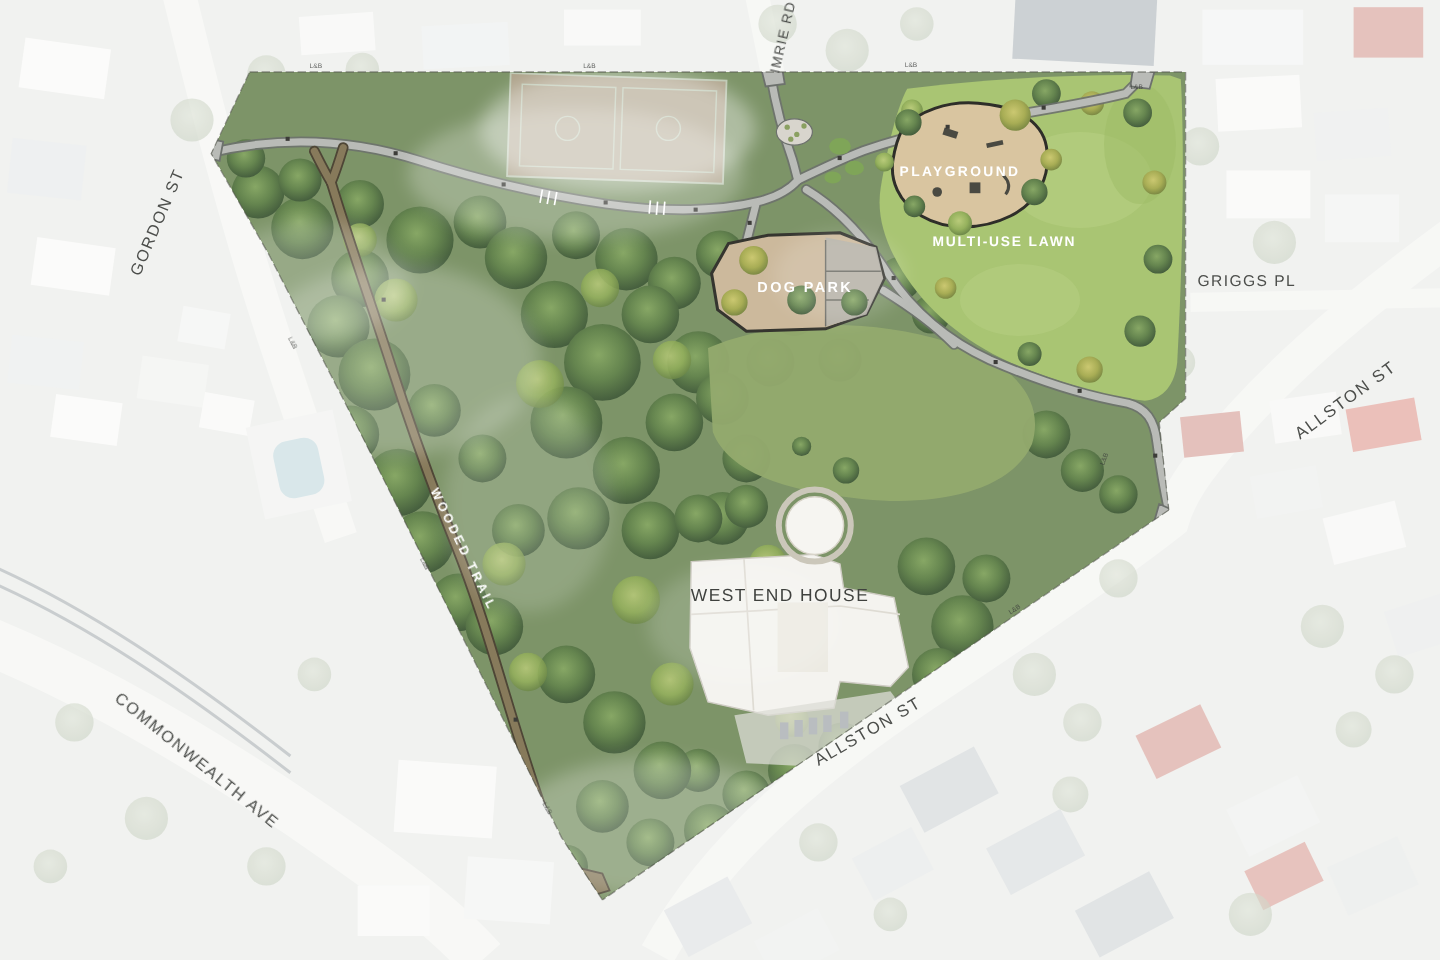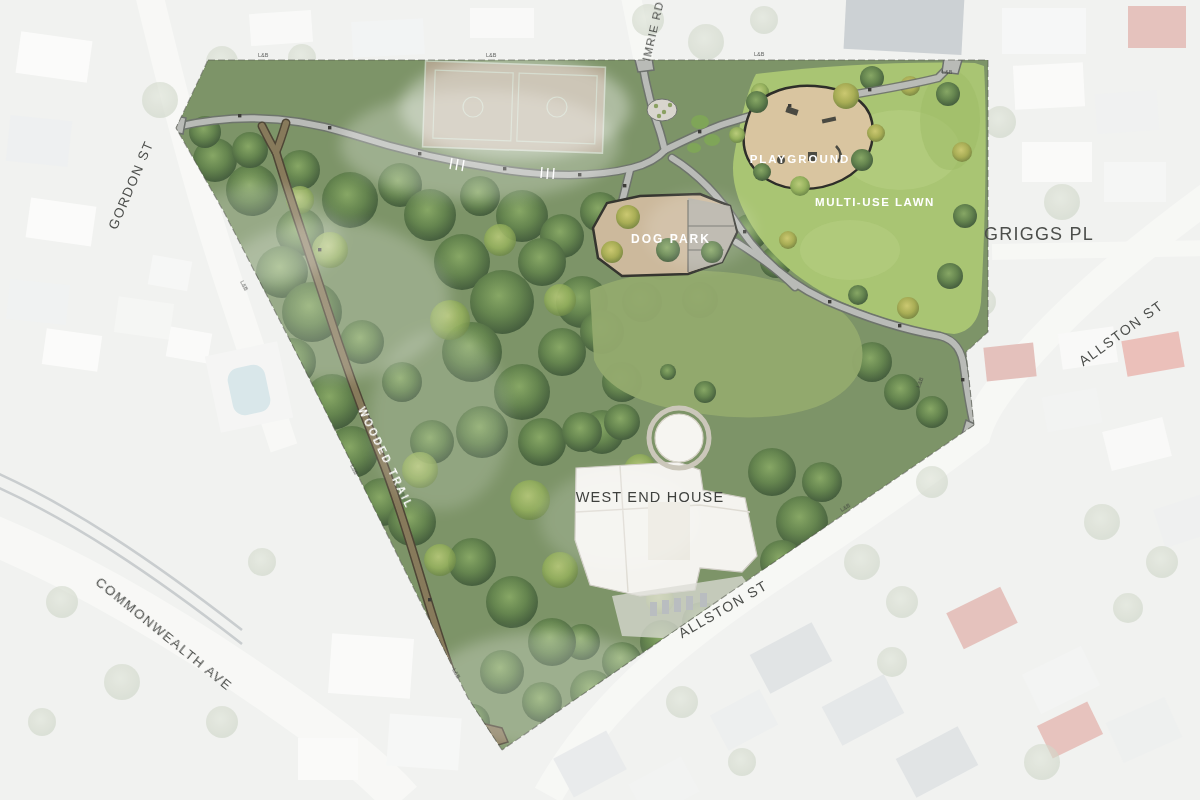--- a/index.html
+++ b/index.html
@@ -387,35 +387,35 @@
     <text x="754" y="56">L&amp;B</text>
     <text x="942" y="74">L&amp;B</text>
     <text x="240" y="282" transform="rotate(62 240 282)">L&amp;B</text>
     <text x="350" y="466" transform="rotate(62 350 466)">L&amp;B</text>
     <text x="452" y="670" transform="rotate(60 452 670)">L&amp;B</text>
     <text x="842" y="512" transform="rotate(-33 842 512)">L&amp;B</text>
     <text x="920" y="388" transform="rotate(-70 920 388)">L&amp;B</text>
   </g>
 </svg>
 
-<div class="lbl flabel" style="left:800px;top:159px;transform:translate(-50%,-50%);font-size:11.5px;letter-spacing:2px;">PLAYGROUND</div>
-
-<div class="lbl flabel" style="left:875px;top:202px;transform:translate(-50%,-50%);font-size:11.5px;letter-spacing:1.5px;">MULTI-USE LAWN</div>
+<div class="lbl flabel" style="left:800px;top:144px;transform:translate(-50%,-50%);font-size:11.5px;letter-spacing:2px;">PLAYGROUND</div>
+
+<div class="lbl flabel" style="left:837px;top:202px;transform:translate(-50%,-50%);font-size:11.5px;letter-spacing:1.5px;">MULTI-USE LAWN</div>
 
 <div class="lbl flabel" style="left:671px;top:239px;transform:translate(-50%,-50%);font-size:12px;letter-spacing:2px;">DOG PARK</div>
 
 <div class="lbl flabel" style="left:386px;top:458px;transform:translate(-50%,-50%) rotate(64deg);font-size:10.5px;letter-spacing:2.5px;">WOODED TRAIL</div>
 
 <div class="lbl blabel" style="left:650px;top:497px;transform:translate(-50%,-50%);font-size:14.5px;letter-spacing:1.2px;">WEST END HOUSE</div>
 
 <div class="lbl slabel" style="left:131px;top:185px;transform:translate(-50%,-50%) rotate(-67deg);font-size:13.5px;letter-spacing:1.5px;">GORDON ST</div>
 
 <div class="lbl slabel" style="left:653px;top:31px;transform:translate(-50%,-50%) rotate(-77deg);font-size:11.5px;letter-spacing:1.2px;">IMRIE RD</div>
 
-<div class="lbl slabel" style="left:1039px;top:234px;transform:translate(-50%,-50%);font-size:18px;letter-spacing:1.2px;">GRIGGS PL</div>
+<div class="lbl slabel" style="left:1039px;top:234px;transform:translate(-50%,-50%);font-size:13px;letter-spacing:1.2px;">GRIGGS PL</div>
 
 <div class="lbl slabel" style="left:1121px;top:333px;transform:translate(-50%,-50%) rotate(-36deg);font-size:14px;letter-spacing:1.5px;">ALLSTON ST</div>
 
 <div class="lbl slabel" style="left:723px;top:609px;transform:translate(-50%,-50%) rotate(-30deg);font-size:14px;letter-spacing:1.5px;">ALLSTON ST</div>
 
 <div class="lbl slabel" style="left:164px;top:634px;transform:translate(-50%,-50%) rotate(39deg);font-size:13.5px;letter-spacing:1.5px;">COMMONWEALTH AVE</div>
 
 </div>
 
 </body></html>

